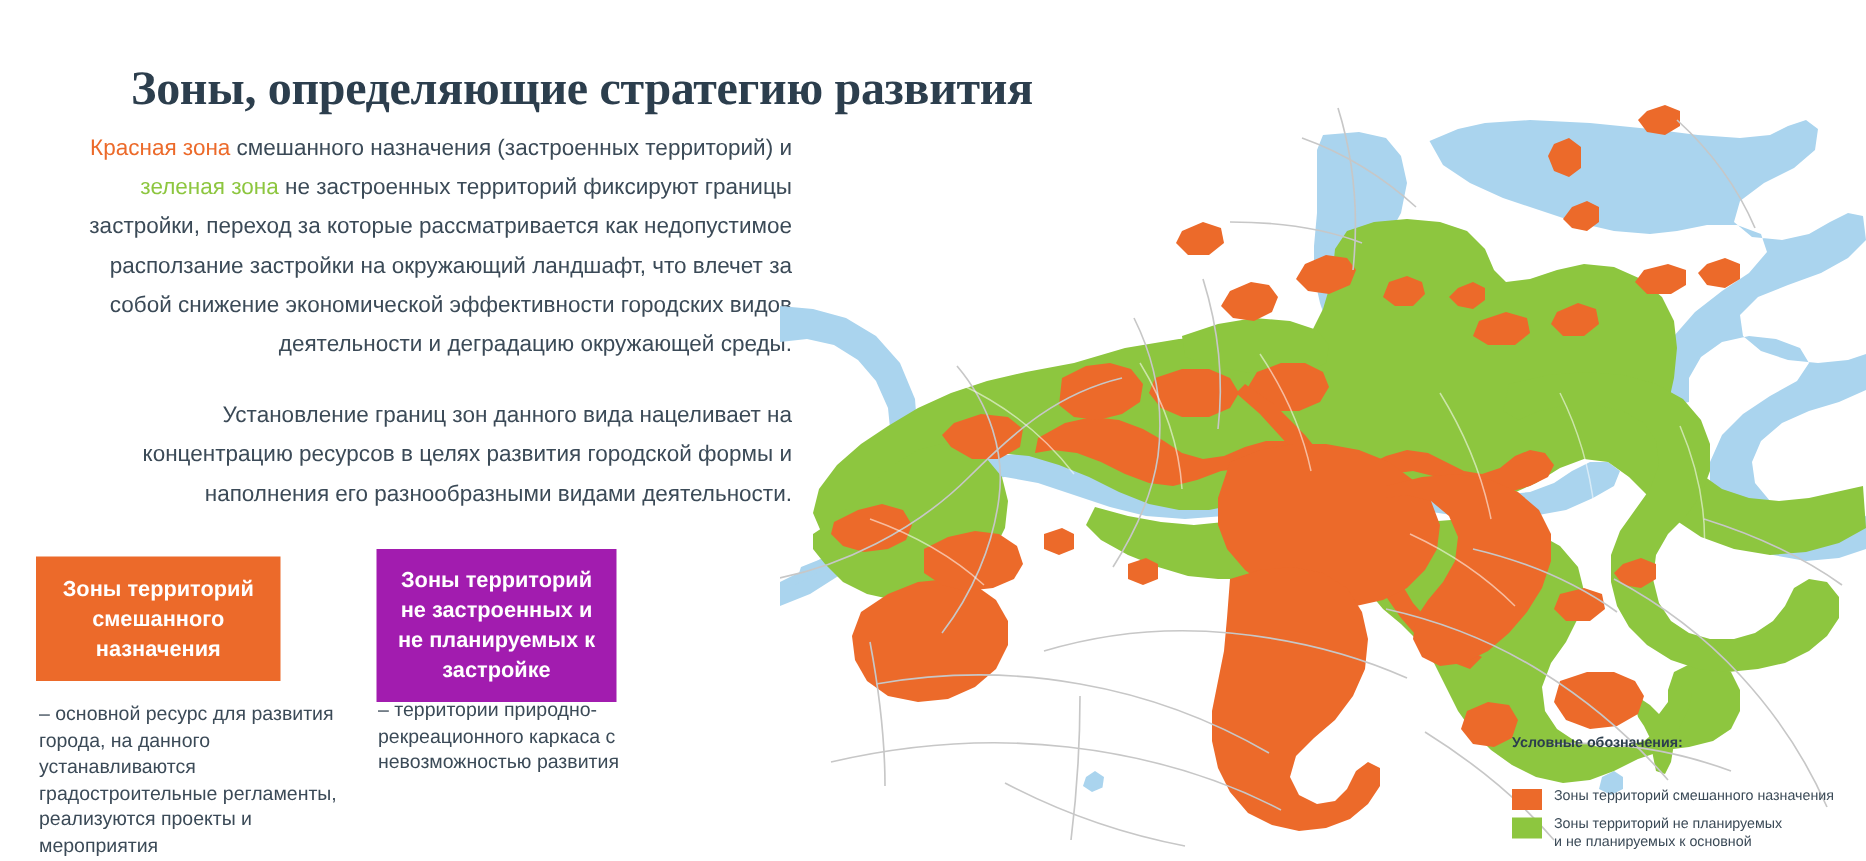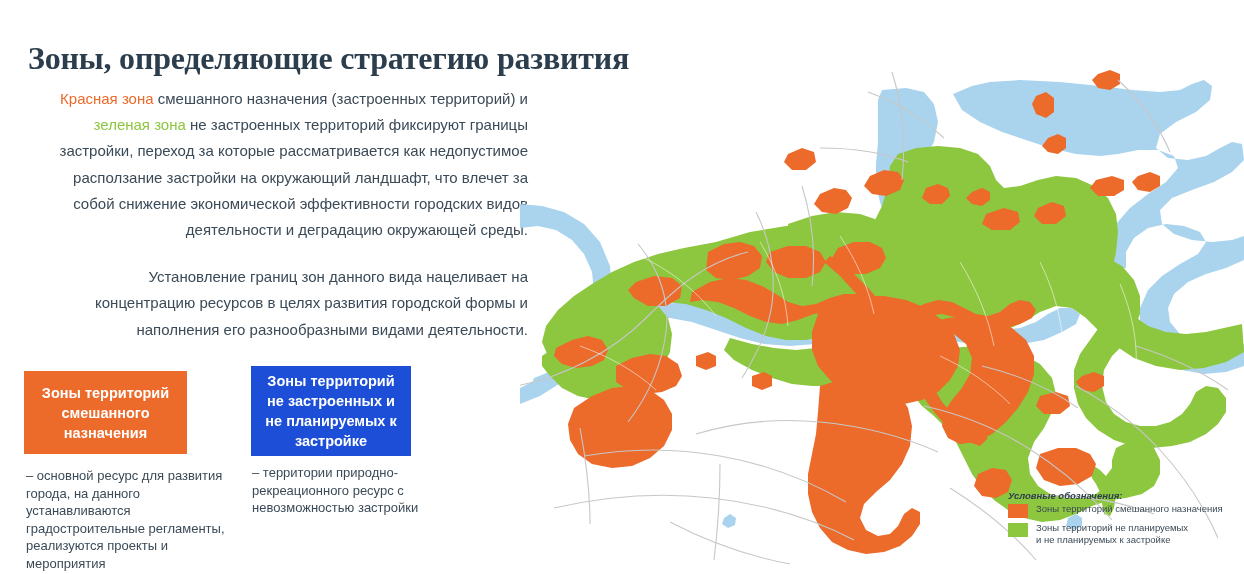--- a/index.html
+++ b/index.html
@@ -23,20 +23,21 @@
     left: 28px;
     top: 18px;
     width: 720px;
     font-family: "Liberation Serif", serif;
     font-weight: bold;
     font-size: 32px;
     line-height: 38px;
     letter-spacing: -0.2px;
     color: #2c3e4d;
     white-space: nowrap;
+    text-align: center;
   }
 
   
   #text-column {
     position: absolute;
     left: 28px;
     top: 86px;
     width: 500px;
   }
   .para {
@@ -70,22 +71,22 @@
     left: 0px;
     top: 5px;
     width: 163px;
     height: 83px;
     background: #ec6a2a;
   }
   #zone-card-green {
     left: 227px;
     top: 0px;
     width: 160px;
-    height: 90px;
-    background: #1d4ed8;
+    height: 102px;
+    background: #a21caf;
   }
 
   .zone-desc {
     position: absolute;
     font-size: 13px;
     line-height: 17.5px;
     color: #3b4a57;
   }
   #zone-desc-mixed { left: 2px; top: 101px; width: 215px; }
   #zone-desc-green { left: 228px; top: 98px; width: 190px; }
@@ -106,23 +107,22 @@
     left: 1008px;
     top: 490px;
     width: 236px;
     font-size: 9.5px;
     line-height: 12.5px;
     color: #3b4a57;
   }
   #map-legend-title {
     font-weight: bold;
     font-size: 9.5px;
-    margin-bottom: 0;
+    margin-bottom: 22px;
     color: #2c3e4d;
-    font-style: italic;
   }
   .legend-row {
     display: flex;
     align-items: flex-start;
     margin-bottom: 4px;
   }
   .legend-swatch {
     flex: 0 0 auto;
     width: 20px;
     height: 14px;
@@ -148,21 +148,21 @@
 
   <div id="blocks">
     <div class="zone-card" id="zone-card-mixed">
       <span>Зоны территорий смешанного назначения</span>
     </div>
     <div class="zone-desc" id="zone-desc-mixed">– основной ресурс для развития города, на данного устанавливаются градостроительные регламенты, реализуются проекты и мероприятия</div>
 
     <div class="zone-card" id="zone-card-green">
       <span>Зоны территорий не застроенных и не планируемых к застройке</span>
     </div>
-    <div class="zone-desc" id="zone-desc-green">– территории природно-рекреационного ресурс с невозможностью застройки</div>
+    <div class="zone-desc" id="zone-desc-green">– территории природно-рекреационного каркаса с невозможностью развития</div>
   </div>
 
   <div id="map-wrap">
     <svg id="map-svg" viewBox="0 0 724 518" xmlns="http://www.w3.org/2000/svg">
       <defs>
         <clipPath id="mapclip">
             <rect x="0" y="0" width="724" height="518"></rect>
           </clipPath>
       </defs>
 
@@ -378,18 +378,18 @@
       <div class="legend-swatch mixed"></div>
       <div class="legend-label">
         <span>Зоны территорий смешанного назначения</span>
       </div>
     </div>
 
     <div class="legend-row">
       <div class="legend-swatch green"></div>
       <div class="legend-label">
         <span>Зоны территорий не планируемых</span>
-        <span>и не планируемых к застройке</span>
+        <span>и не планируемых к основной</span>
       </div>
     </div>
   </div>
 
 </div>
 
 </body></html>

